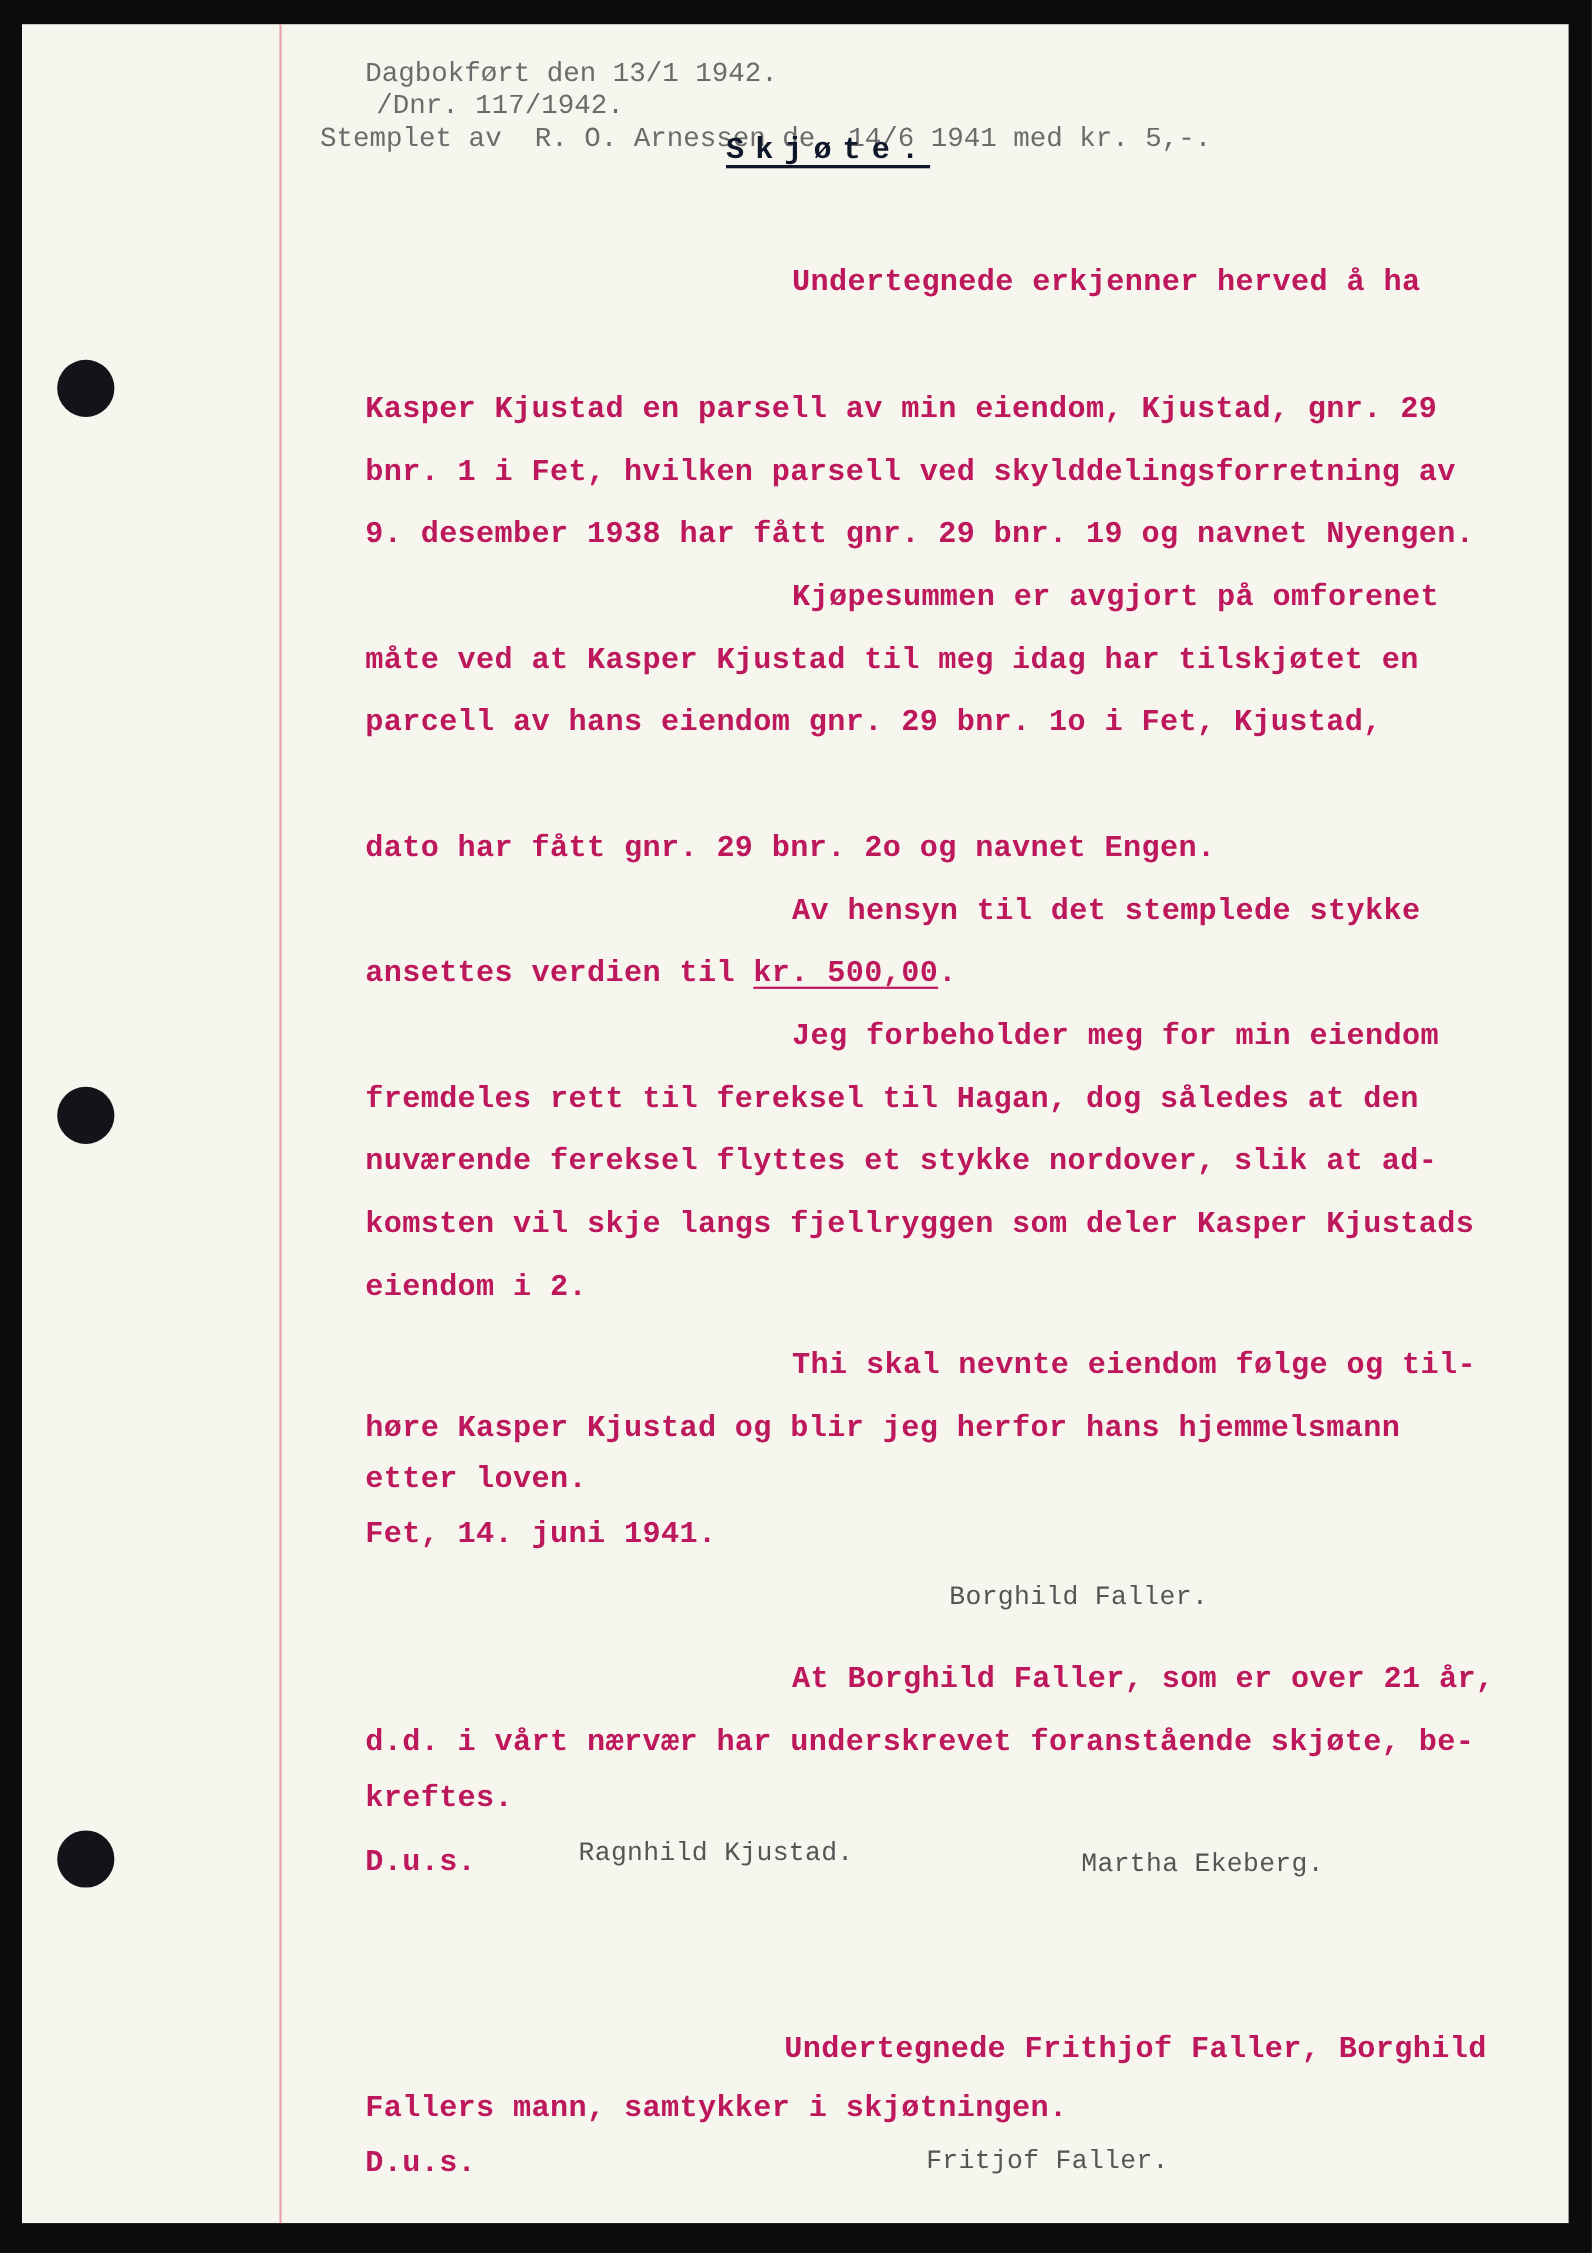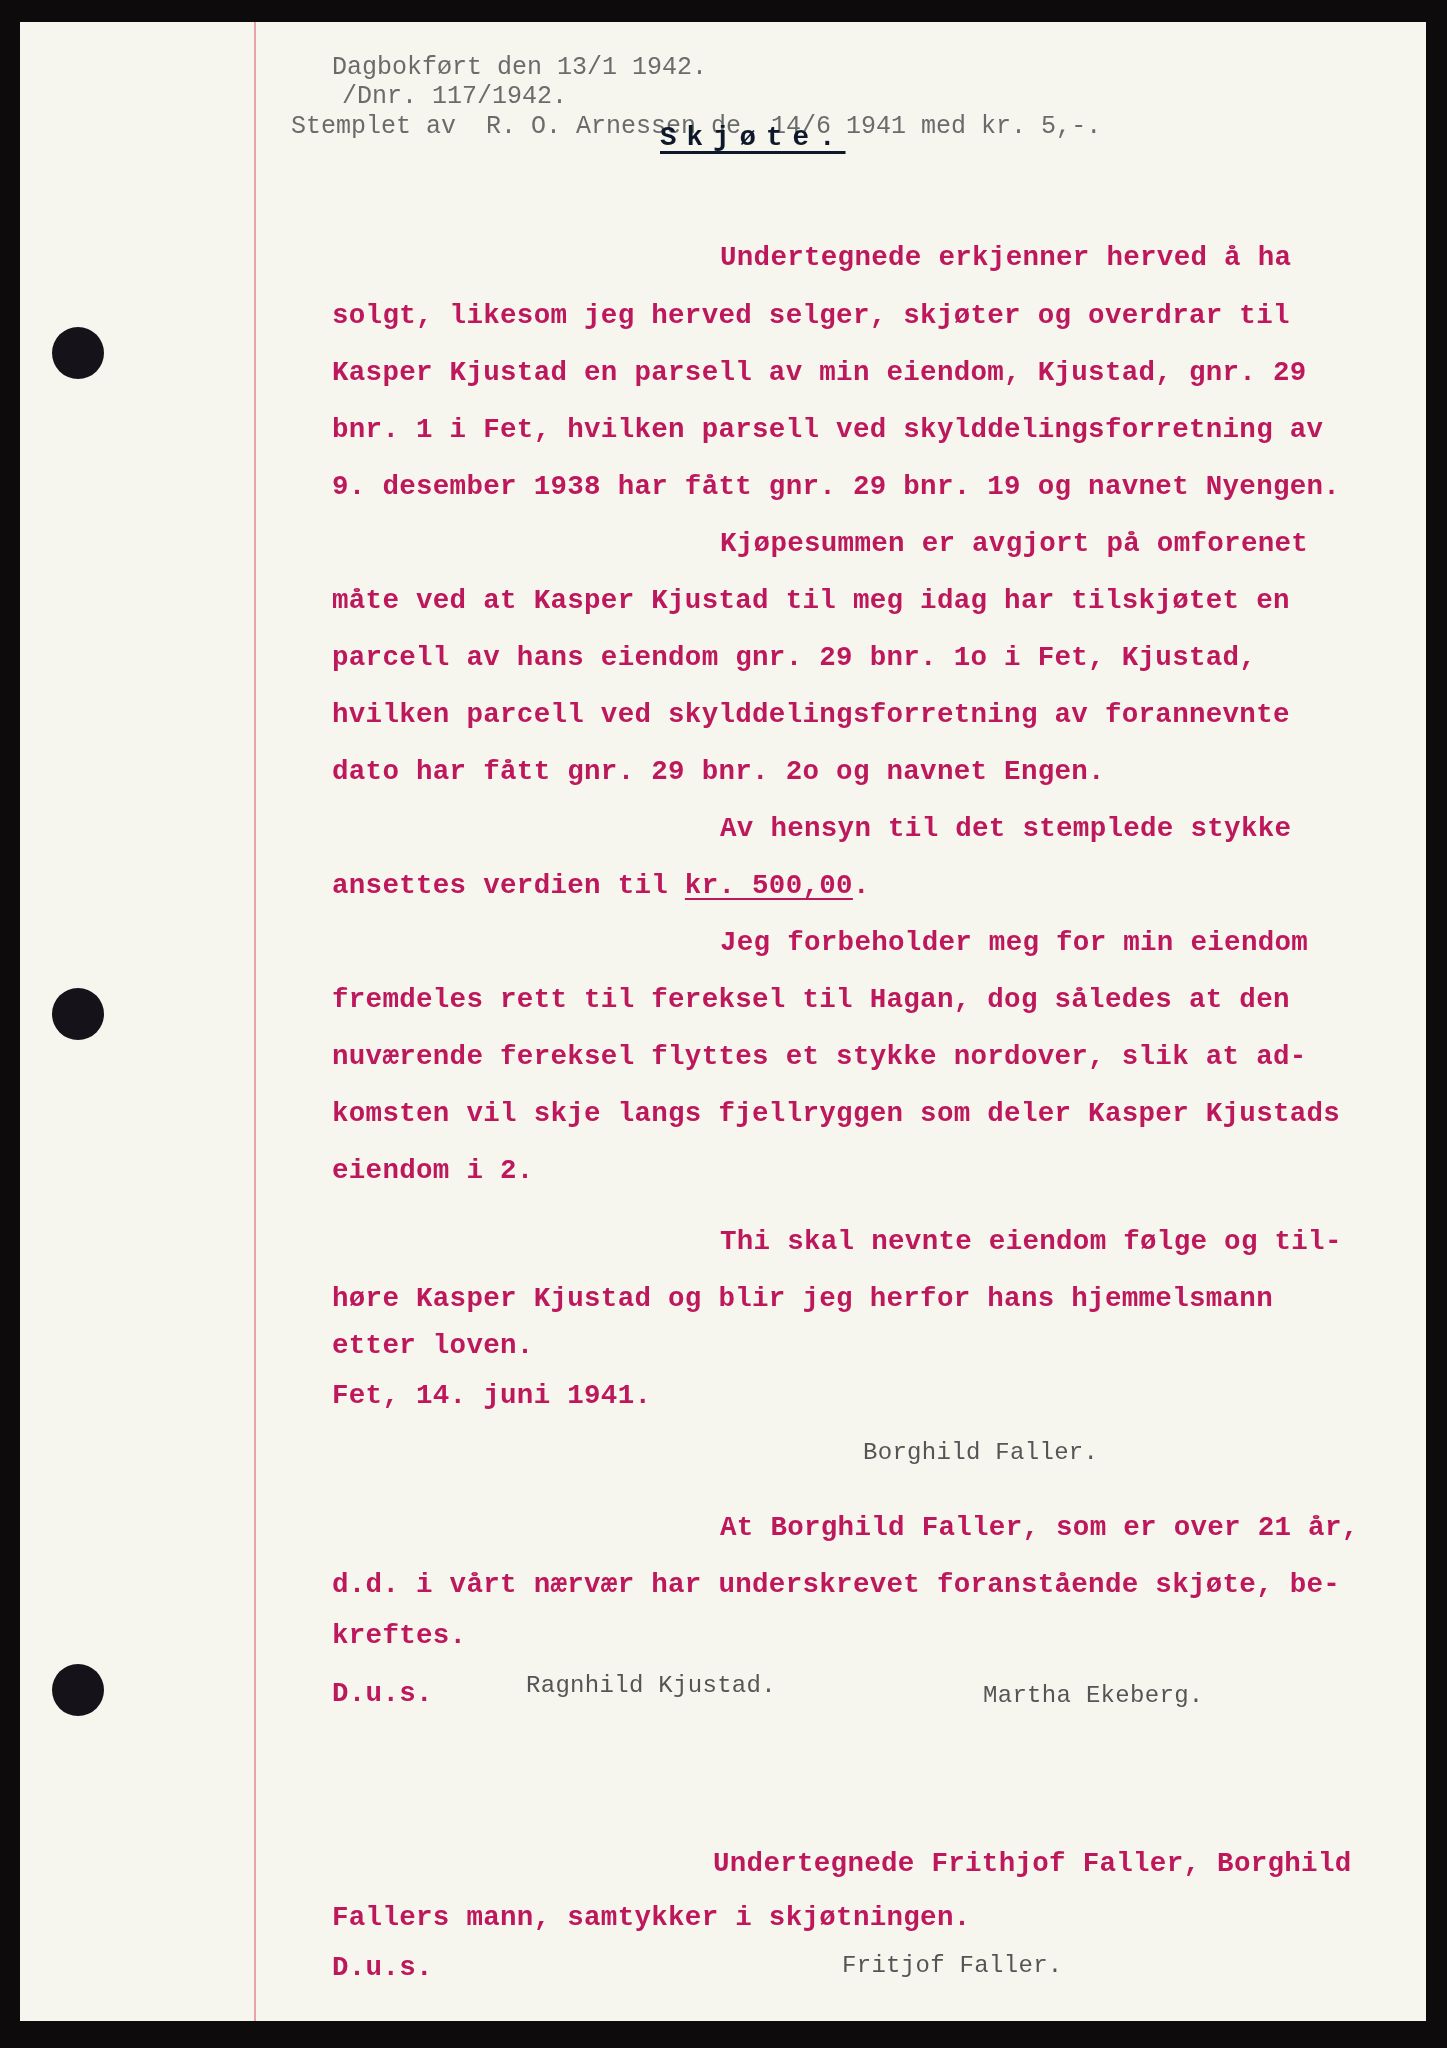--- a/index.html
+++ b/index.html
@@ -80,28 +80,26 @@
   <div class="hole" style="left:32px; top:966px;"></div>
   <div class="hole" style="left:32px; top:1642px;"></div>
 
   <div class="line light" style="left:312px; top:30px;">Dagbokført den 13/1 1942.</div>
   <div class="line light" style="left:322px; top:59px;">/Dnr. 117/1942.</div>
   <div class="line light" style="left:271px; top:89px;">Stemplet av  R. O. Arnessen de  14/6 1941 med kr. 5,-.</div>
 
   <div class="line title" style="left:640px; top:100px;">Skjøte.</div>
 
   <div class="line" style="left:700px; top:220px;">Undertegnede erkjenner herved å ha</div>
-  <div class="line" style="left:312px; top:278px;">solgt, likesom jeg herved selger, skjøter og overdrar til</div>
   <div class="line" style="left:312px; top:335px;">Kasper Kjustad en parsell av min eiendom, Kjustad, gnr. 29</div>
   <div class="line" style="left:312px; top:392px;">bnr. 1 i Fet, hvilken parsell ved skylddelingsforretning av</div>
   <div class="line" style="left:312px; top:449px;">9. desember 1938 har fått gnr. 29 bnr. 19 og navnet Nyengen.</div>
   <div class="line" style="left:700px; top:506px;">Kjøpesummen er avgjort på omforenet</div>
   <div class="line" style="left:312px; top:563px;">måte ved at Kasper Kjustad til meg idag har tilskjøtet en</div>
   <div class="line" style="left:312px; top:620px;">parcell av hans eiendom gnr. 29 bnr. 1o i Fet, Kjustad,</div>
-  <div class="line" style="left:312px; top:677px;">hvilken parcell ved skylddelingsforretning av forannevnte</div>
   <div class="line" style="left:312px; top:734px;">dato har fått gnr. 29 bnr. 2o og navnet Engen.</div>
   <div class="line" style="left:700px; top:791px;">Av hensyn til det stemplede stykke</div>
   <div class="line" style="left:312px; top:848px;"><span>ansettes verdien til </span><span class="underline">kr. 500,00</span><span>.</span></div>
   <div class="line" style="left:700px; top:905px;">Jeg forbeholder meg for min eiendom</div>
   <div class="line" style="left:312px; top:962px;">fremdeles rett til fereksel til Hagan, dog således at den</div>
   <div class="line" style="left:312px; top:1019px;">nuværende fereksel flyttes et stykke nordover, slik at ad-</div>
   <div class="line" style="left:312px; top:1076px;">komsten vil skje langs fjellryggen som deler Kasper Kjustads</div>
   <div class="line" style="left:312px; top:1133px;">eiendom i 2.</div>
   <div class="line" style="left:700px; top:1204px;">Thi skal nevnte eiendom følge og til-</div>
   <div class="line" style="left:312px; top:1261px;">høre Kasper Kjustad og blir jeg herfor hans hjemmelsmann</div>

